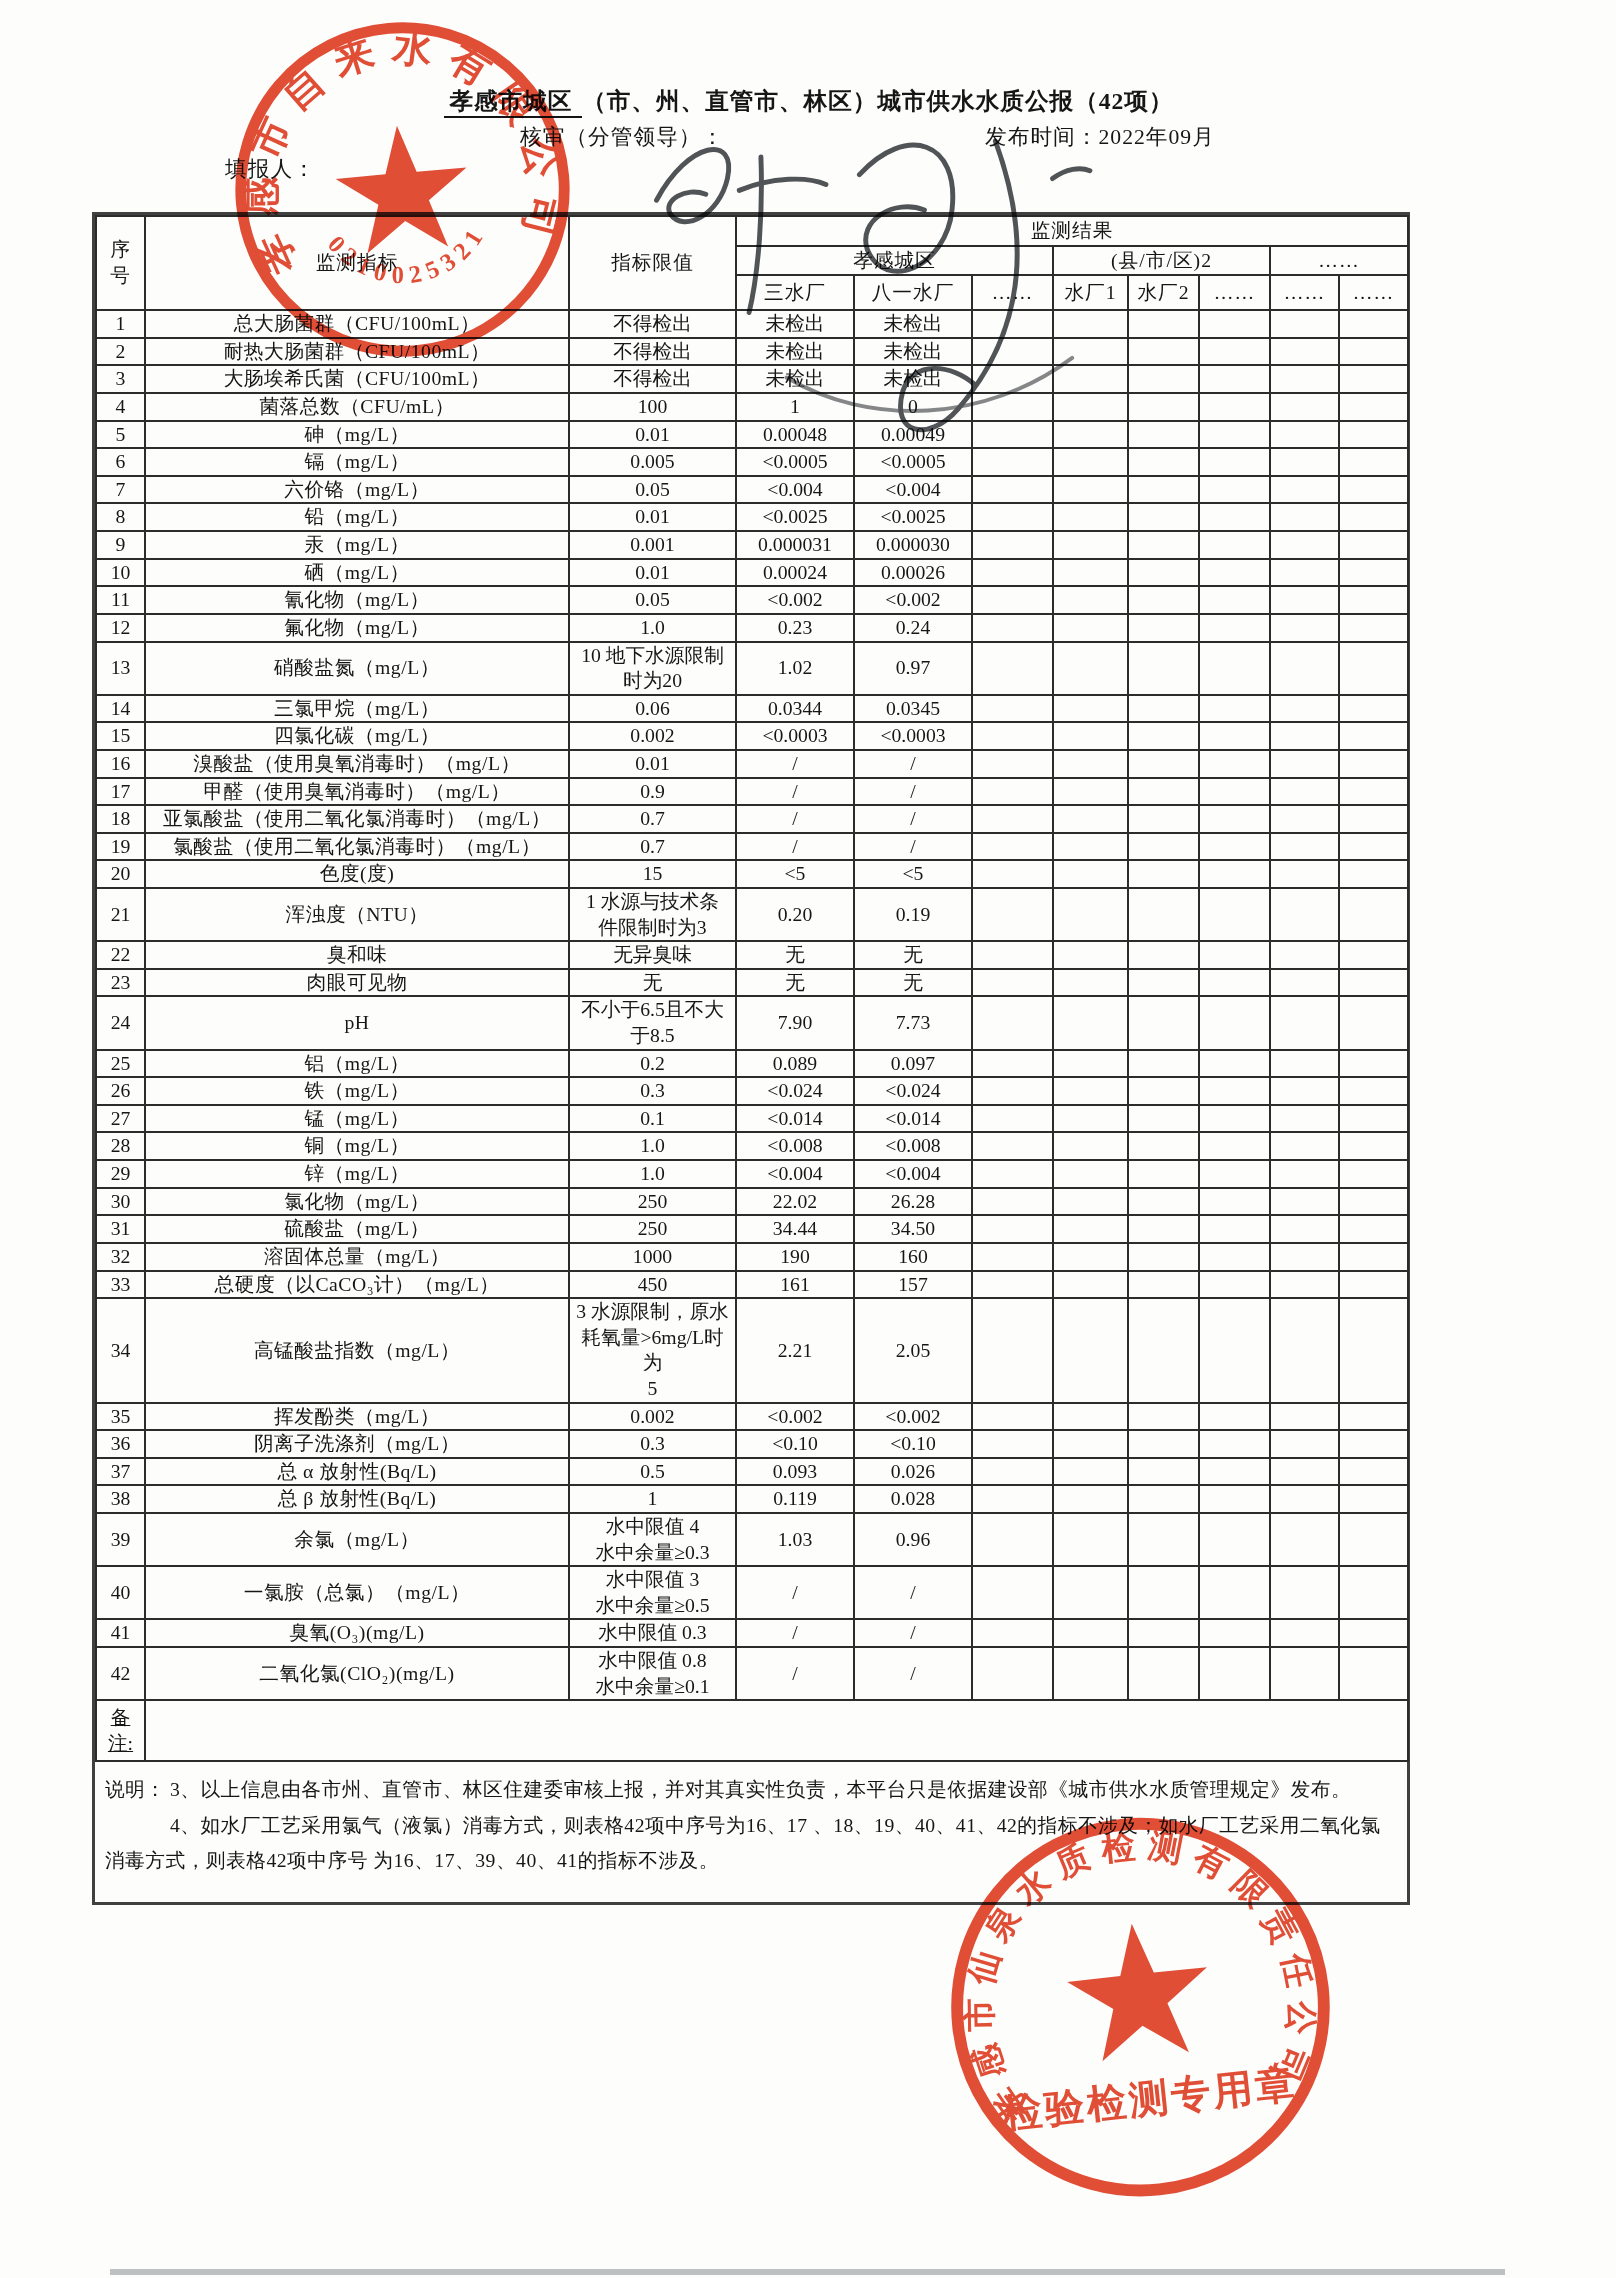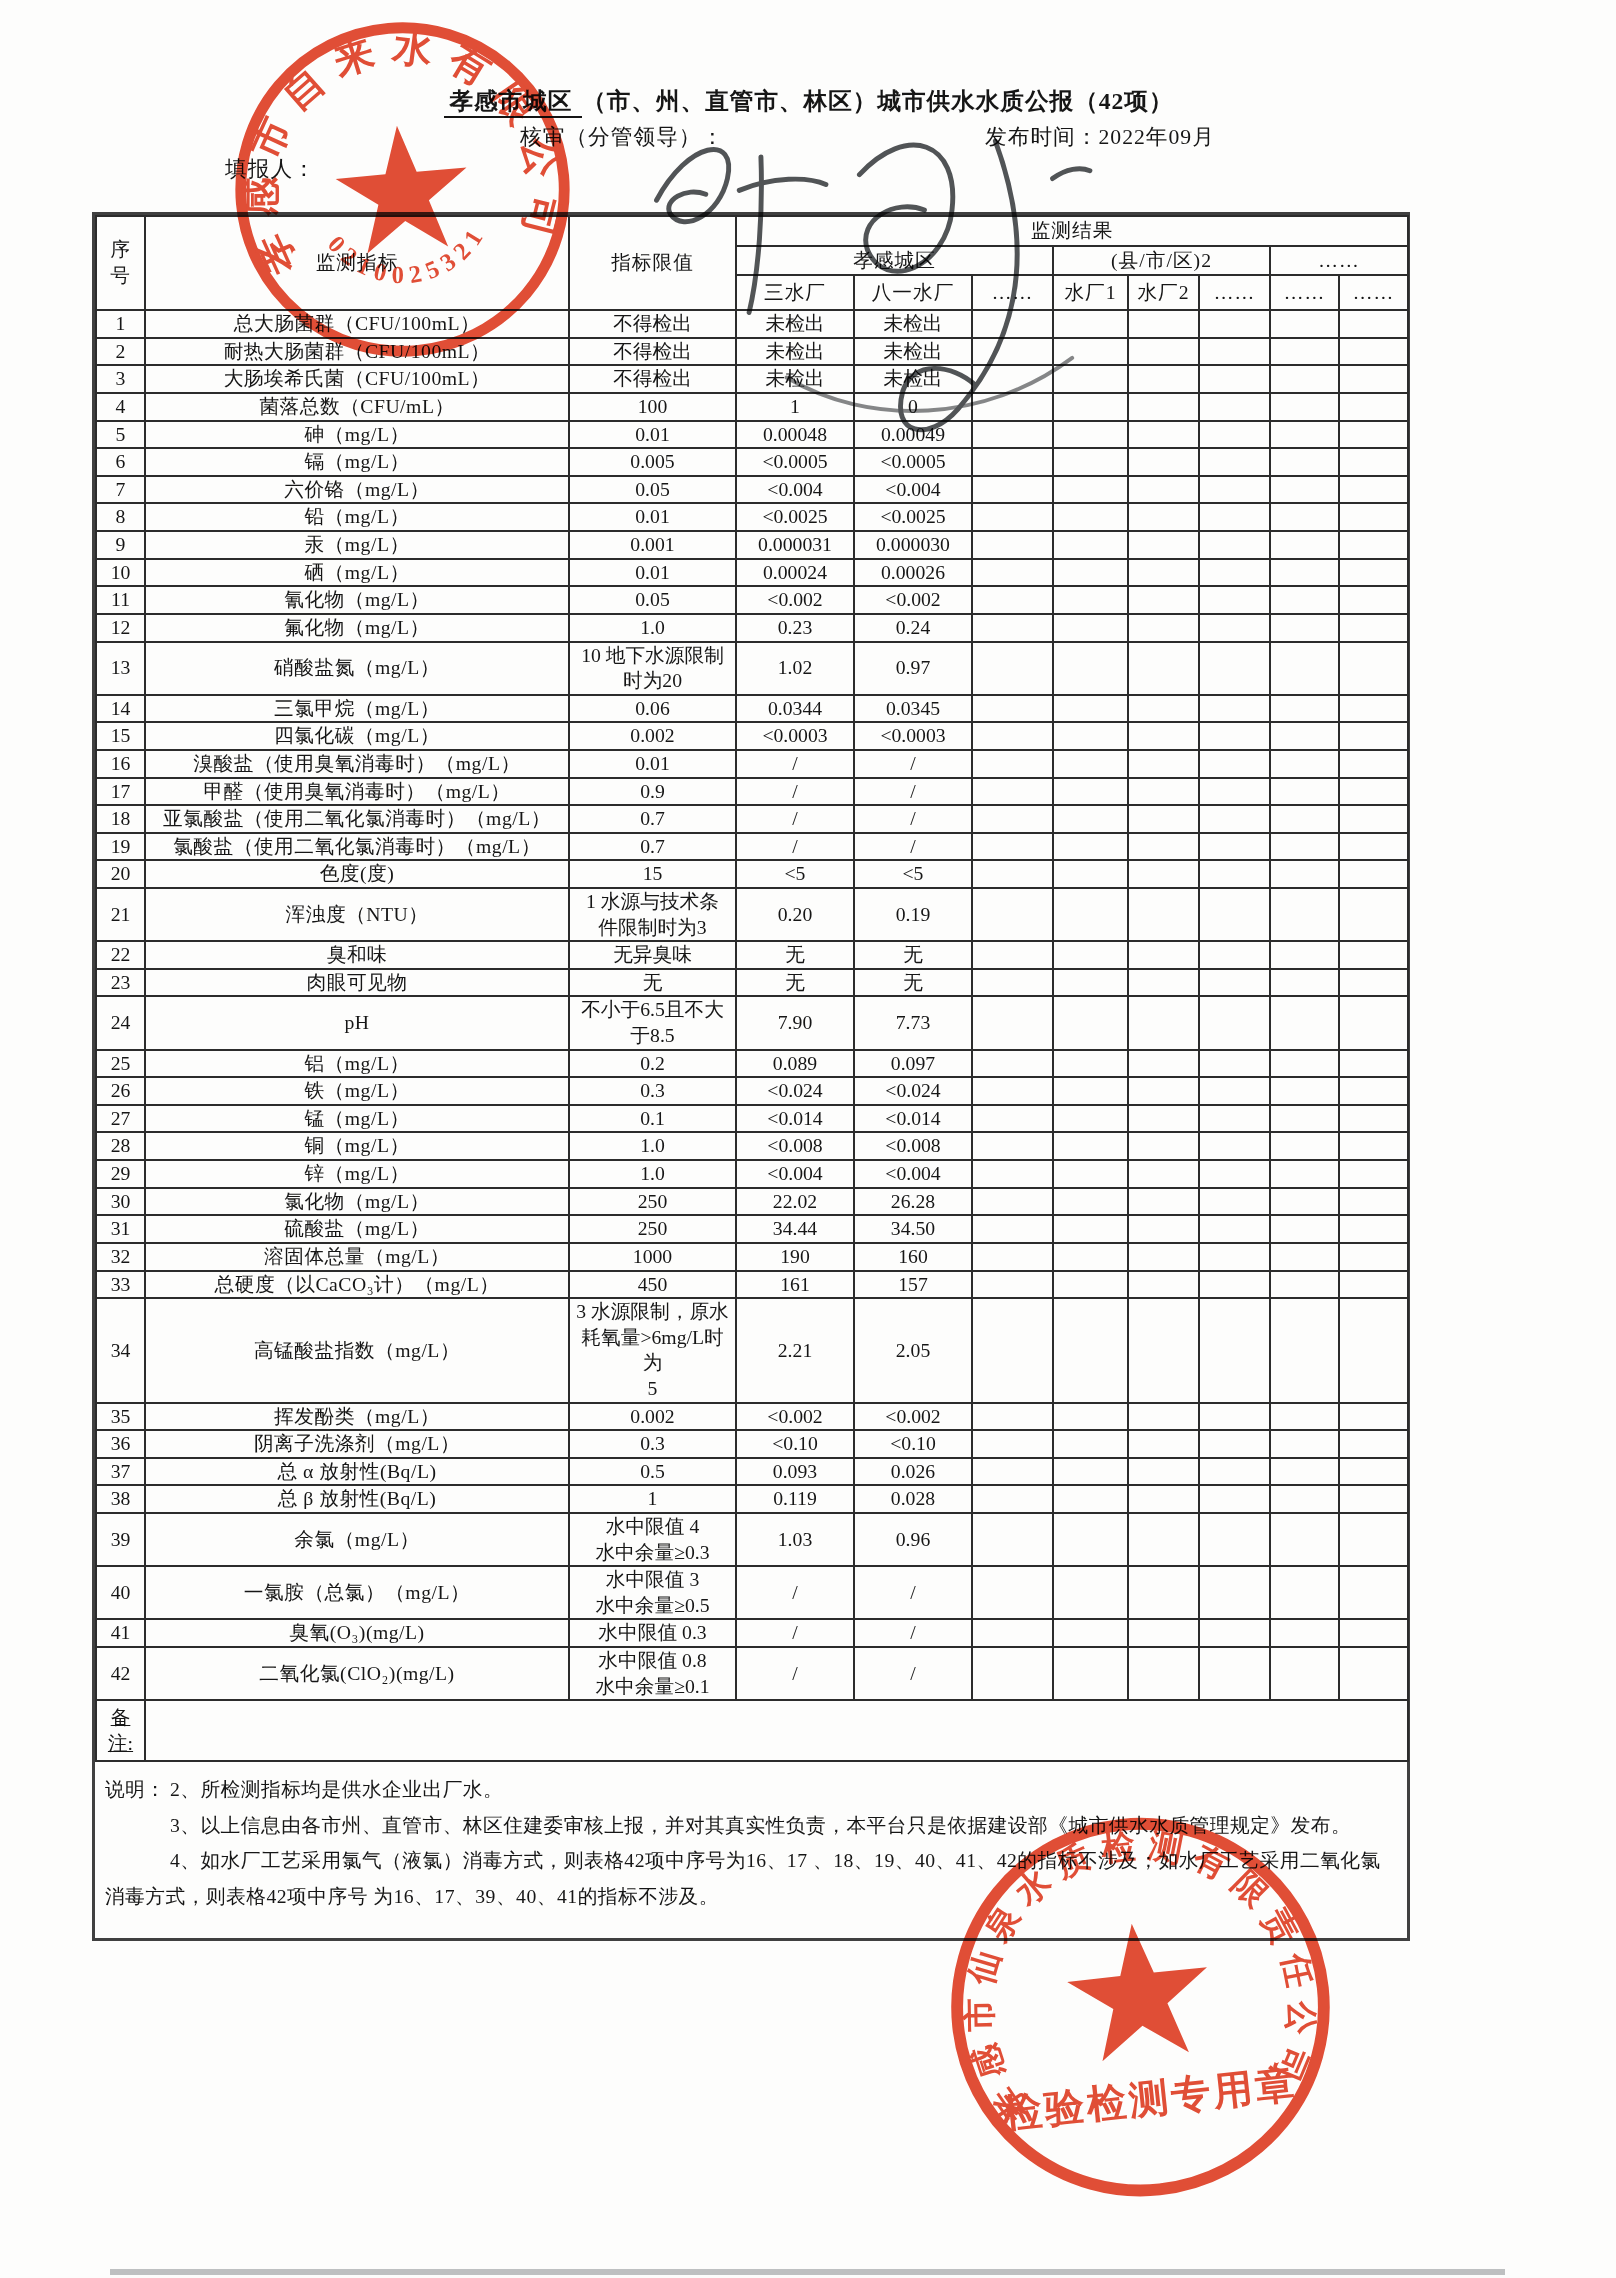--- a/index.html
+++ b/index.html
@@ -655,21 +655,20 @@
         <tr class="remark-row">
           <td class="remark-label">备注:</td>
           <td colspan="10"></td>
         </tr>
       </tbody>
     </table>
 
     <div class="notes">
       <div class="notes-label">说明：</div>
       <div class="notes-items">
-        <div class="note-line">2、所检测指标均是供水企业出厂水。</div>
         <div class="note-line">3、以上信息由各市州、直管市、林区住建委审核上报，并对其真实性负责，本平台只是依据建设部《城市供水水质管理规定》发布。</div>
         <div class="note-line hang">4、如水厂工艺采用氯气（液氯）消毒方式，则表格42项中序号为16、17 、18、19、40、41、42的指标不涉及；如水厂工艺采用二氧化氯消毒方式，则表格42项中序号 为16、17、39、40、41的指标不涉及。</div>
       </div>
     </div>
   </div>
 
   <svg class="stamp stamp-top" width="355" height="355" viewBox="0 0 360 360">
     <defs>
       <path id="arcTop" d="M 80.4 263.6 A 130 130 0 1 1 279.6 263.6" fill="none"></path>
       <path id="arcNum" d="M 93.9 220.1 A 95 95 0 0 0 266.1 220.1" fill="none"></path>

